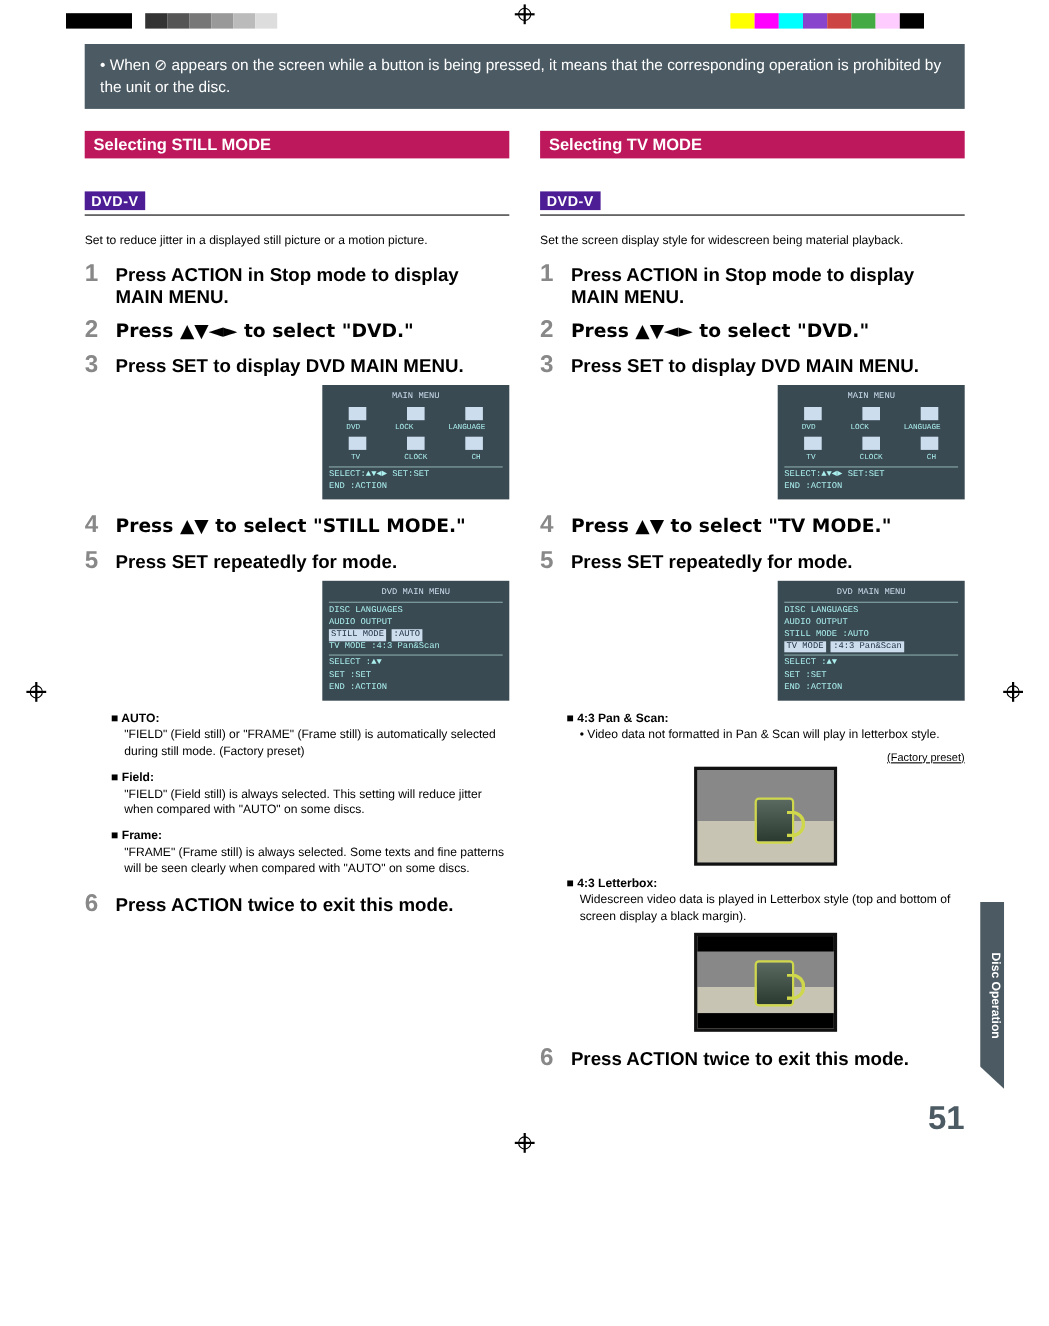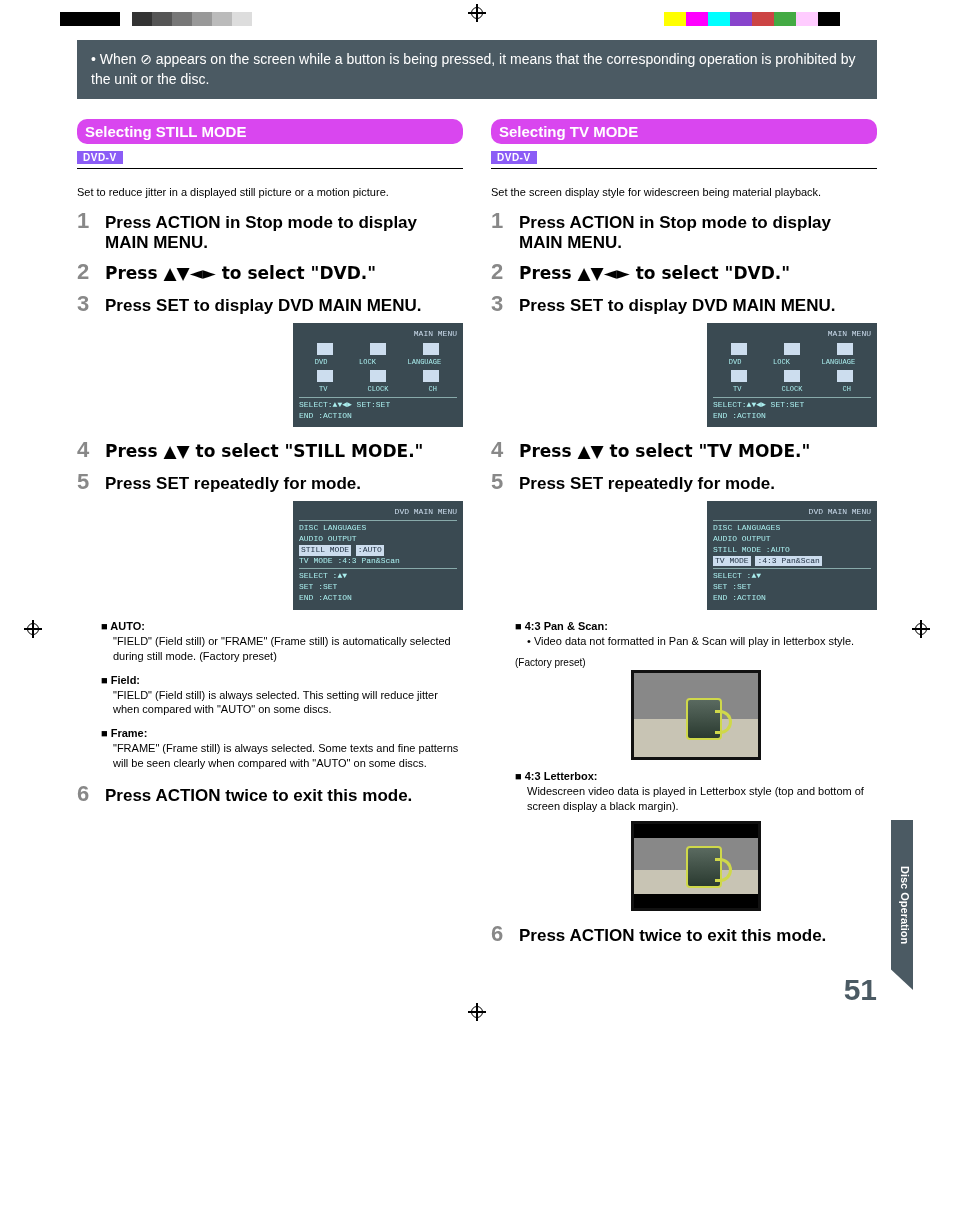--- a/index.html
+++ b/index.html
@@ -28,48 +28,48 @@
   .page {
     width: 800px; margin: 40px auto 20px auto; position: relative;
   }
   .notebox {
     background: #4b5a63; color: #fff; padding: 10px 14px; font-size: 14px;
     line-height: 1.4;
   }
   .columns { display: flex; gap: 28px; margin-top: 20px; }
   .col { flex: 1 1 0; }
   .section-head {
-    background: #d946ef; color: #fff; font-weight: bold;
-    padding: 4px 8px; font-size: 15px; margin-bottom: 6px; border-radius: 10px;
+    background: #be185d; color: #fff; font-weight: bold;
+    padding: 4px 8px; font-size: 15px; margin-bottom: 6px;
   }
   .dvd-badge {
-    display: inline-block; background: #8b5cf6; color: #fff; font-size: 10px;
-    padding: 1px 6px; font-weight: bold; letter-spacing: 0.5px;
+    display: inline-block; background: #4c1d95; color: #fff; font-size: 13px;
+    padding: 1px 6px; font-weight: bold; letter-spacing: 0.5px; margin-top: 24px;
   }
   .intro { font-size: 11px; margin: 4px 0 10px 0; border-top:1px solid #000; padding-top:17px;}
   .step { display: flex; gap: 10px; margin: 6px 0; align-items: baseline;}
   .step-num { color: #888; font-size: 22px; font-weight: bold; width: 18px; flex:none;}
   .step-text { font-size: 17px; font-weight: bold; }
   .arrow { font-family: "DejaVu Sans", Arial, sans-serif; }
   .osd {
     background: #3a4a52; color: #aee; font-family: "Courier New", monospace;
     font-size: 8px; padding: 6px; width: 170px; margin: 6px 0 10px auto;
     line-height: 1.35;
   }
-  .osd .title { text-align: right; color: #cde; }
+  .osd .title { text-align: center; color: #cde; }
   .osd .iconrow { display:flex; justify-content:space-around; margin:3px 0;}
   .osd .iconbox { width:16px; height:12px; background:#cde; }
   .osd .labels { display:flex; justify-content:space-around; font-size:7px;}
   .osd .hl { background:#cde; color:#234; display:inline-block; padding:0 2px;}
   .osd hr { border:none; border-top:1px solid #8aa; margin:2px 0;}
   .modeblock { margin: 10px 0 10px 24px; font-size: 11px; }
   .modeblock .mh { font-weight: bold; }
   .modeblock .mh::before { content: "■ "; }
   .modeblock p { margin: 2px 0 8px 12px; line-height: 1.35;}
-  .factory { text-align:left; font-size:10px; margin: 4px 0 2px 0;}
+  .factory { text-align:right; font-size:10px; margin: 4px 0 2px 0; text-decoration: underline;}
   .tvimg {
     width: 130px; height: 90px; margin: 2px auto 10px auto; position: relative;
     background: linear-gradient(#888 0 55%, #c8c4b4 55% 100%);
     border: 3px solid #111;
   }
   .tvimg.letterbox::before, .tvimg.letterbox::after {
     content:""; position:absolute; left:0; right:0; height:14px; background:#000;
   }
   .tvimg.letterbox::before { top:0; }
   .tvimg.letterbox::after  { bottom:0; }

